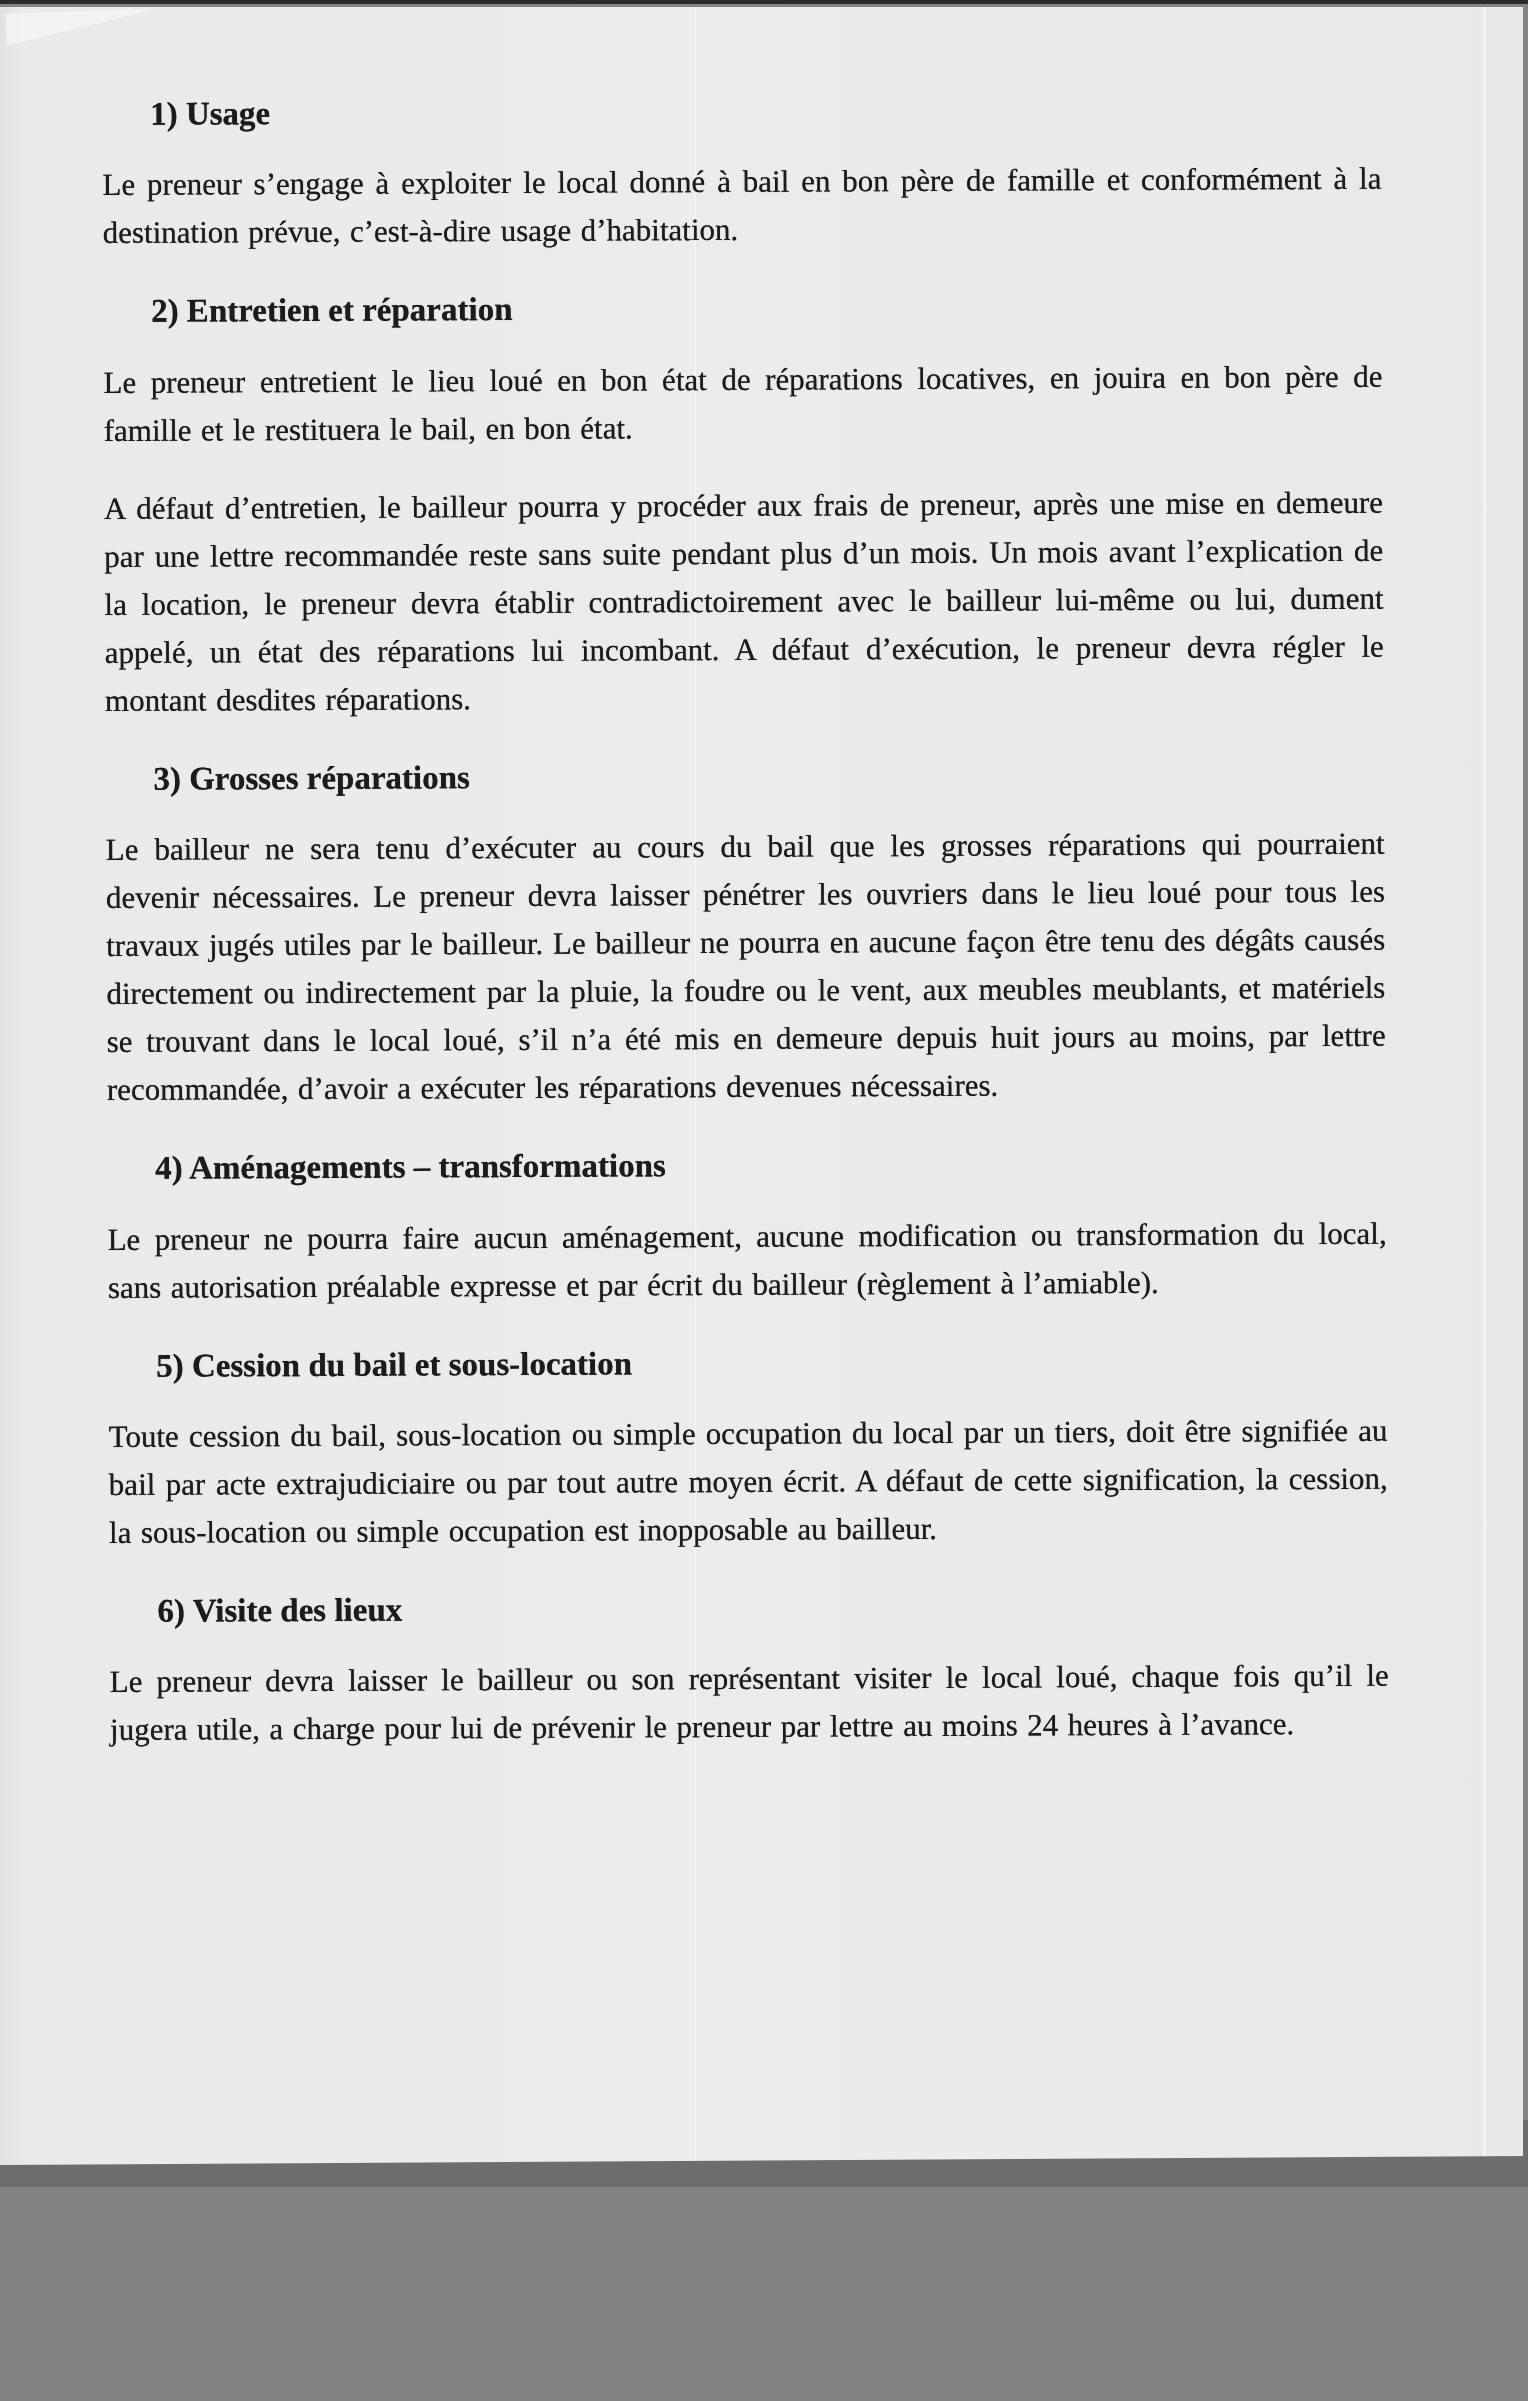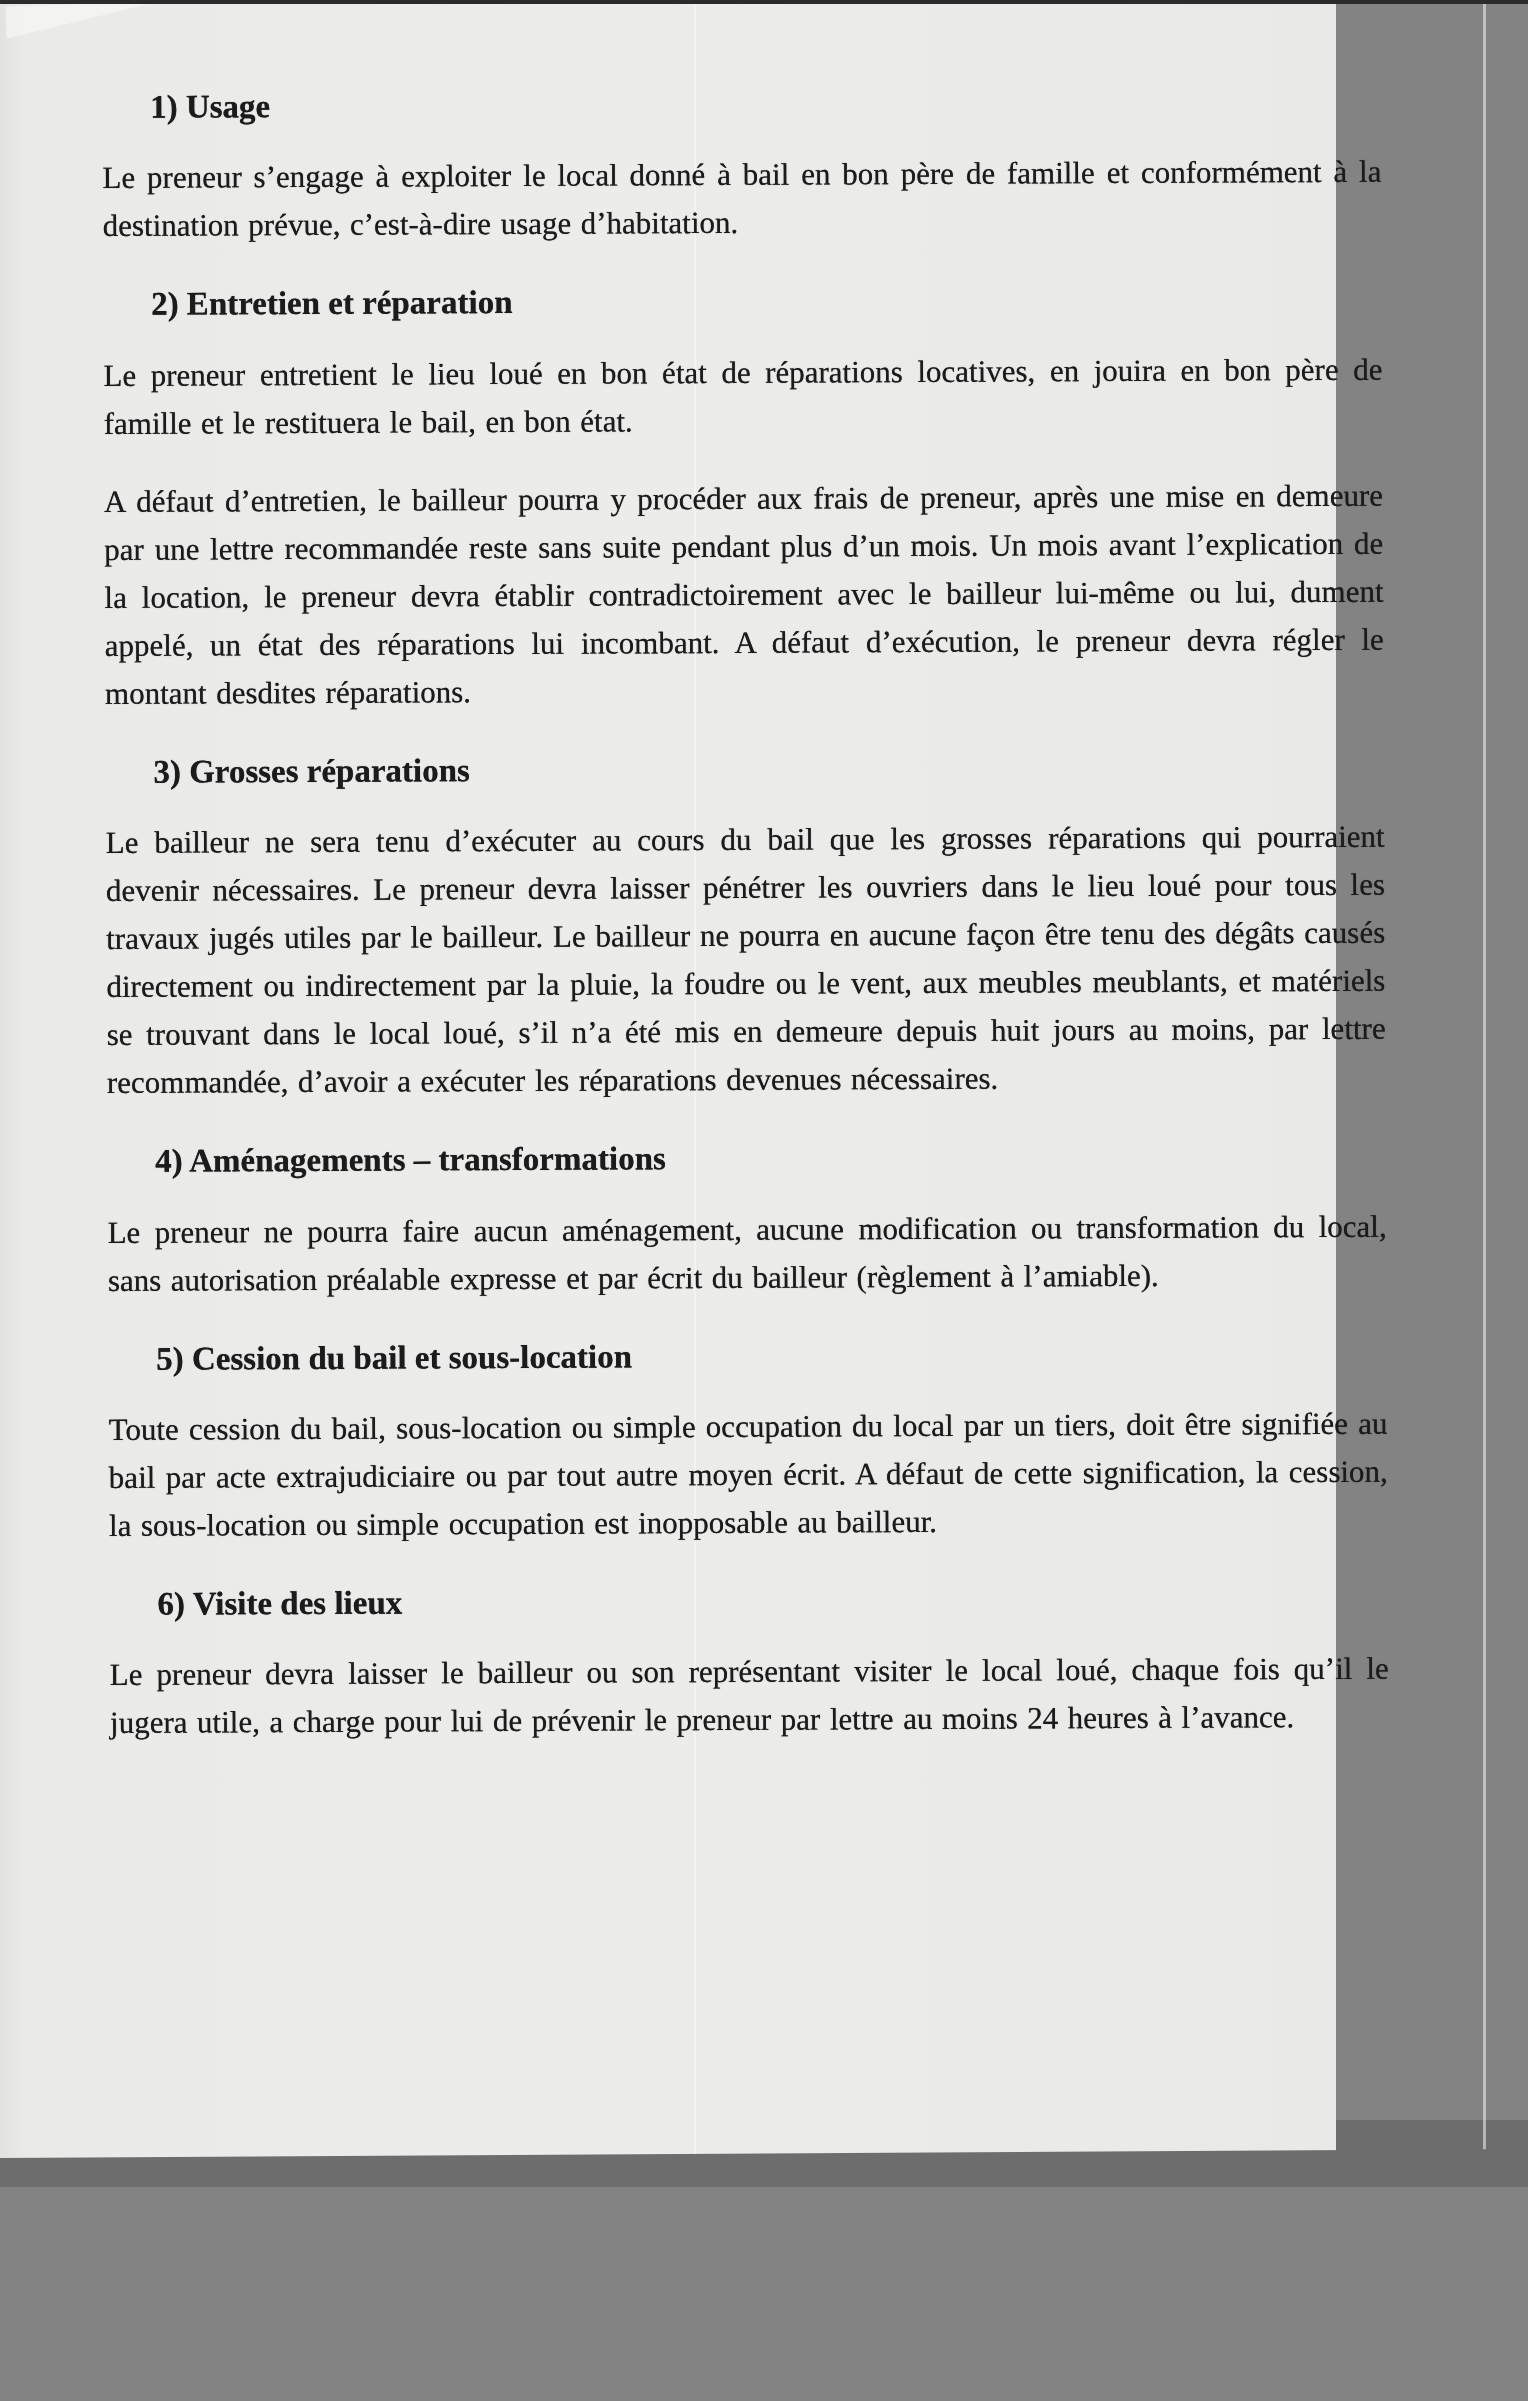--- a/index.html
+++ b/index.html
@@ -23,22 +23,22 @@
     width: 100%;
     height: 67px;
     background: #6d6d6e;
     z-index: 0;
   }
 
   
   .paper {
     position: absolute;
     left: 0;
-    top: 0;
-    width: 1336px;
+    top: 7px;
+    width: 1523px;
     height: 2158px;
     background: linear-gradient(90deg, #e2e2e0 0px, #eaeae8 25px, #ececea 45%, #e9e9e7 100%);
     clip-path: polygon(0 0, 1528px 0, 1528px 2149px, 0 2158px);
     z-index: 1;
   }
 
   
   .top-strip {
     position: absolute;
     left: 0;

